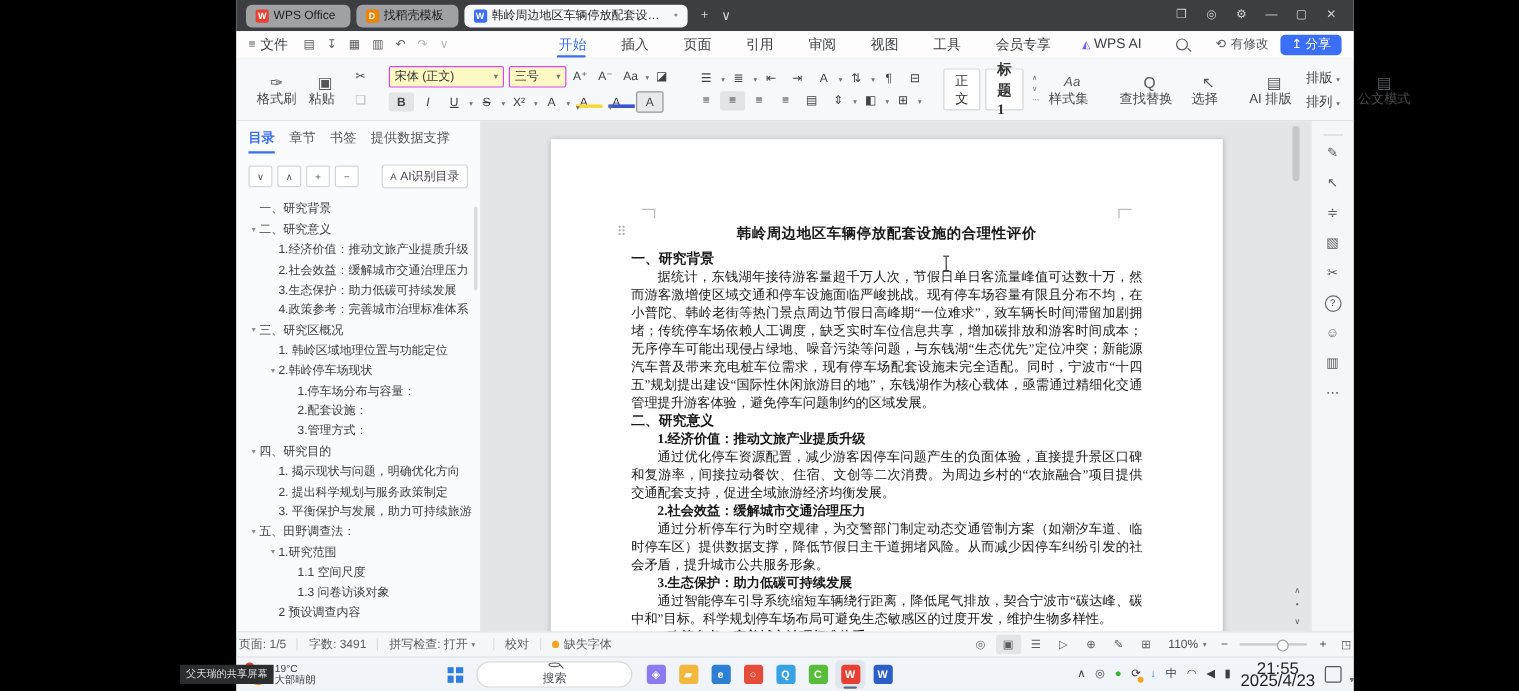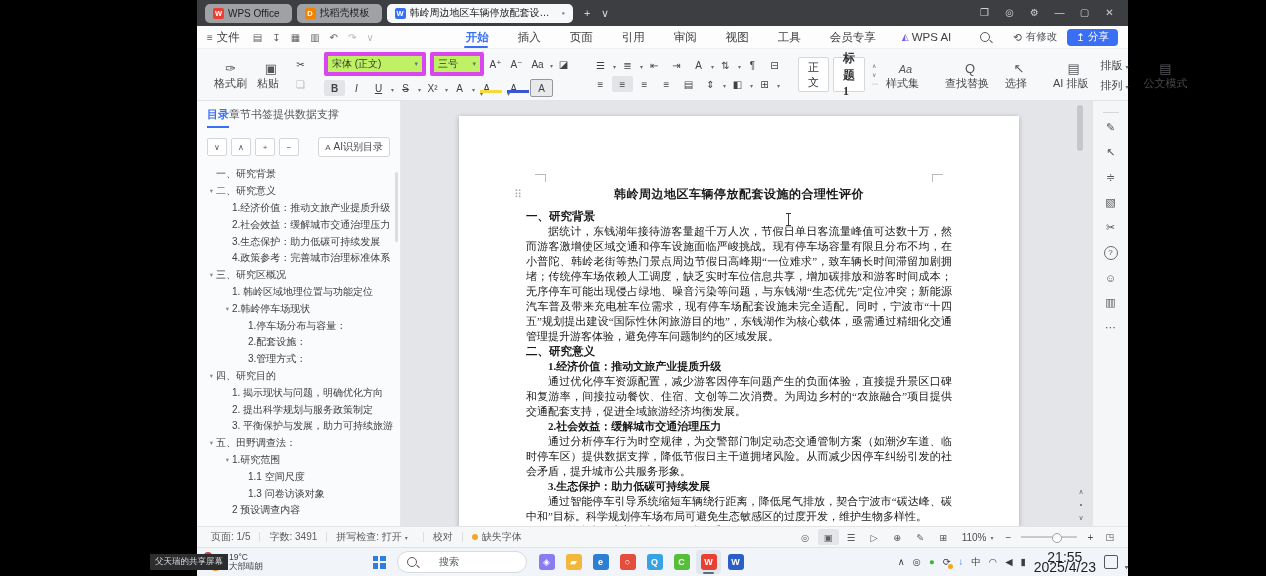--- a/index.html
+++ b/index.html
@@ -24,40 +24,40 @@
 
   
   .menubar{height:22px;background:#fdfdfe;display:flex;align-items:center;padding:0 10px;flex:none;border-bottom:1px solid #f0f0f1;}
   .file-btn{display:flex;align-items:center;gap:4px;font-size:11.5px;color:#3f4042;margin-right:8px;}
   .file-ic{font-size:10px;color:#5a5b5e;}
   .qicons{display:flex;align-items:center;}
   .m-ic{color:#5c5d60;font-size:10px;margin:0 5px;}
   .dim{color:#b7b8bb !important;}
   .mtabs{display:flex;align-items:center;margin-left:52px;}
   .mtab{font-size:11.5px;color:#3f4042;margin:0 13px;position:relative;height:22px;display:flex;align-items:center;gap:3px;}
-  .mtab.active{color:#3a6ff5;font-weight:bold;margin-left:32px;}
+  .mtab.active{color:#3a6ff5;font-weight:normal;margin-left:32px;}
   .mtab.active::after{content:"";position:absolute;left:1px;right:1px;bottom:0;height:2px;background:#3a6ff5;border-radius:2px;}
   .mtab-ico{font-size:9px;color:#7a5cf0;}
   .search-ic{width:8px;height:8px;border:1.3px solid #5a5b5e;border-radius:50%;position:relative;margin-left:16px;}
   .search-ic::after{content:"";position:absolute;width:4px;height:1.3px;background:#5a5b5e;transform:rotate(45deg);right:-3.5px;bottom:-1px;}
   .m-right{margin-left:auto;display:flex;align-items:center;gap:10px;}
   .modified{display:flex;align-items:center;gap:4px;font-size:10.5px;color:#55575a;}
   .share-btn{background:#3a6ff5;color:#fff;border-radius:4px;height:17px;padding:0 9px;font-size:10.5px;display:flex;align-items:center;gap:3px;}
 
   
   .ribbon{height:47px;background:#f7f8fa;border-bottom:1px solid #e2e3e5;display:flex;align-items:stretch;padding:2px 6px 2px 12px;flex:none;}
   .rdiv{width:1px;background:#e4e5e7;margin:5px 5px;}
   .rgroup{display:flex;align-items:center;}
   .bigbtn{display:flex;flex-direction:column;align-items:center;justify-content:center;padding:0 5px;color:#47484a;}
   .bicon{font-size:13px;line-height:16px;color:#55565a;}
   .rlabel{font-size:11px;white-space:nowrap;line-height:12px;}
   .smallcol{display:flex;flex-direction:column;justify-content:center;gap:4px;}
   .fgroup{display:flex;flex-direction:column;justify-content:center;gap:3px;padding:0 3px;}
   .frow{display:flex;align-items:center;gap:1px;}
-  .selbox{border:4px solid #d946ef;background:#bef264;height:16px;display:flex;align-items:center;font-size:10px;
+  .selbox{border:1px solid #d946ef;background:#fef9c3;height:16px;display:flex;align-items:center;font-size:10px;
     padding:0 4px;color:#333;justify-content:space-between;border-radius:2px;}
   .selbox .dd-ar{font-size:7px;color:#707174;margin-left:5px;}
   .sic{min-width:19px;height:16px;display:flex;align-items:center;justify-content:center;font-size:10px;color:#404245;
     border-radius:2px;position:relative;padding:0 1px;}
   .sic.on{background:#e2e4e7;}
   .bold{font-weight:bold}.ital{font-style:italic}.und{text-decoration:underline}.strike{text-decoration:line-through}
   .bar-yellow::after{content:"";position:absolute;left:4px;right:4px;bottom:1px;height:3px;background:#f7d93d;}
   .bar-blue::after{content:"";position:absolute;left:4px;right:4px;bottom:1px;height:3px;background:#3a55d0;}
   .boxed{border:1px solid #97989b;background:#e8e9eb;}
   .dd::before{content:"";}
@@ -67,21 +67,21 @@
     padding:0 9px;color:#333;border-radius:2px;margin-right:4px;}
   .st-body{font-size:11px;}
   .st-h1{font-size:12px;font-weight:bold;font-family:"Liberation Serif","DejaVu Serif",serif;}
   .spincol{display:flex;flex-direction:column;justify-content:center;gap:2px;color:#707174;font-size:6px;padding:0 3px;}
 
   
   .workspace{flex:1;display:flex;min-height:0;}
 
   
   .sidebar{width:203px;background:#fafbfc;border-right:1px solid #e6e7e9;display:flex;flex-direction:column;flex:none;}
-  .stabs{display:flex;align-items:center;height:27px;padding:0 10px;flex:none;}
+  .stabs{display:flex;align-items:center;height:27px;padding:0 10px;gap:12px;flex:none;}
   .stab{color:#55565a;font-size:11px;height:27px;display:flex;align-items:center;}
   .stab.active{color:#3a6ff5;font-weight:bold;box-shadow:inset 0 -2px 0 #3a6ff5;}
   .sctrl{display:flex;gap:4px;padding:9px 10px 7px;align-items:center;flex:none;}
   .cbtn{width:18px;height:16px;border:1px solid #d5d6d8;background:#fff;border-radius:2px;display:flex;
     align-items:center;justify-content:center;font-size:8px;color:#55565a;}
   .ai-btn{margin-left:auto;height:18px;border:1px solid #d5d6d8;background:#fff;border-radius:3px;font-size:10px;
     color:#45464a;display:flex;align-items:center;gap:3px;padding:0 6px;}
   .ai-btn-ico{font-size:8px;color:#55565a;}
   .toc{flex:1;overflow:hidden;position:relative;padding-top:2px;}
   .toc-item{display:flex;align-items:center;height:16.8px;color:#3f4043;font-size:10px;white-space:nowrap;overflow:hidden;}
@@ -113,21 +113,21 @@
   
   .rtools{width:35px;background:#f5f6f8;border-left:1px solid #e4e5e7;display:flex;flex-direction:column;
     align-items:center;padding-top:6px;flex:none;}
   .rt-div{width:16px;height:1px;background:#d5d6d8;margin:5px 0 2px;}
   .rt-ic{height:25px;display:flex;align-items:center;justify-content:center;width:100%;color:#55565a;font-size:11px;}
   .circled{border:1px solid #6a6b6e;border-radius:50%;width:12px;height:12px;font-size:8px;line-height:11px;
     text-align:center;flex:none;}
 
   
   .statusbar{height:20px;background:#f6f7f8;border-top:1px solid #e3e4e6;display:flex;align-items:center;
-    font-size:10px;color:#5c5d60;padding:0 14px;flex:none;}
+    font-size:10px;color:#5c5d60;padding:0 2px;flex:none;}
   .sdiv{width:1px;height:10px;background:#ddddde;margin:0 9px;}
   .dot-orange{width:6px;height:6px;border-radius:50%;background:#f5a623;margin-right:4px;flex:none;}
   .sb-right{margin-left:auto;display:flex;align-items:center;gap:2px;}
   .sv-ic{width:21px;height:16px;display:flex;align-items:center;justify-content:center;font-size:9.5px;color:#5c5d60;border-radius:2px;}
   .sv-ic.active{background:#e3e5e8;}
   .zoomtxt{margin:0 2px 0 6px;color:#4c4d50;}
   .zar{font-size:6px;color:#707174;margin-right:6px;}
   .zbtn{width:14px;text-align:center;color:#4c4d50;}
   .ztrack{width:56px;height:2px;background:#c9cacd;position:relative;margin:0 4px;}
   .zknob{position:absolute;left:55%;top:-3px;width:8px;height:8px;border-radius:50%;background:#fff;border:1px solid #9fa0a3;}
@@ -137,21 +137,21 @@
   .taskbar{height:28px;background:#f1f4f8;border-top:1px solid #e0e2e5;display:flex;align-items:center;
     padding:0 10px;flex:none;}
   .weather{display:flex;align-items:center;gap:5px;}
   .wicon{width:17px;height:17px;border-radius:50%;background:radial-gradient(circle at 35% 35%,#ffb347,#ef7a1a);position:relative;flex:none;}
   .wbadge{position:absolute;top:-2px;left:-3px;width:8px;height:8px;background:#e23b2e;border-radius:50%;}
   .wtext{font-size:8.5px;line-height:9.5px;color:#3c3d40;}
   .start{margin-left:104px;width:24px;height:24px;display:flex;align-items:center;justify-content:center;border-radius:4px;}
   .winlogo{width:13px;height:13px;display:grid;grid-template-columns:1fr 1fr;gap:1.5px;}
   .winlogo i{background:#2f7de1;display:block;}
   .tsearch{width:110px;height:20px;background:#fff;border:1px solid #d9dadc;border-radius:11px;display:flex;
-    align-items:center;padding:0 9px;gap:22px;font-size:10px;color:#55565a;margin-left:6px;}
+    align-items:center;padding:0 9px;gap:2px;font-size:10px;color:#55565a;margin-left:6px;flex-direction:column;}
   .tsearch .search-ic{margin-left:0;}
   .tapps{display:flex;align-items:center;margin-left:6px;}
   .tapp{width:25px;height:24px;display:flex;align-items:center;justify-content:center;border-radius:4px;position:relative;margin:0 1px;}
   .ticon{width:16px;height:16px;border-radius:3px;color:#fff;font-size:9px;font-weight:bold;display:flex;
     align-items:center;justify-content:center;}
   .tapp.active{background:#e2e7ed;}
   .tapp.active::after{content:"";position:absolute;bottom:0;left:7px;right:7px;height:2px;border-radius:2px;background:#5a6b80;}
   .tray{margin-left:auto;display:flex;align-items:center;gap:8px;font-size:9.5px;color:#3b3c3f;}
   .tr-ic{position:relative;line-height:12px;}
   .grn{color:#3db332}.blu{color:#2f7de1}

